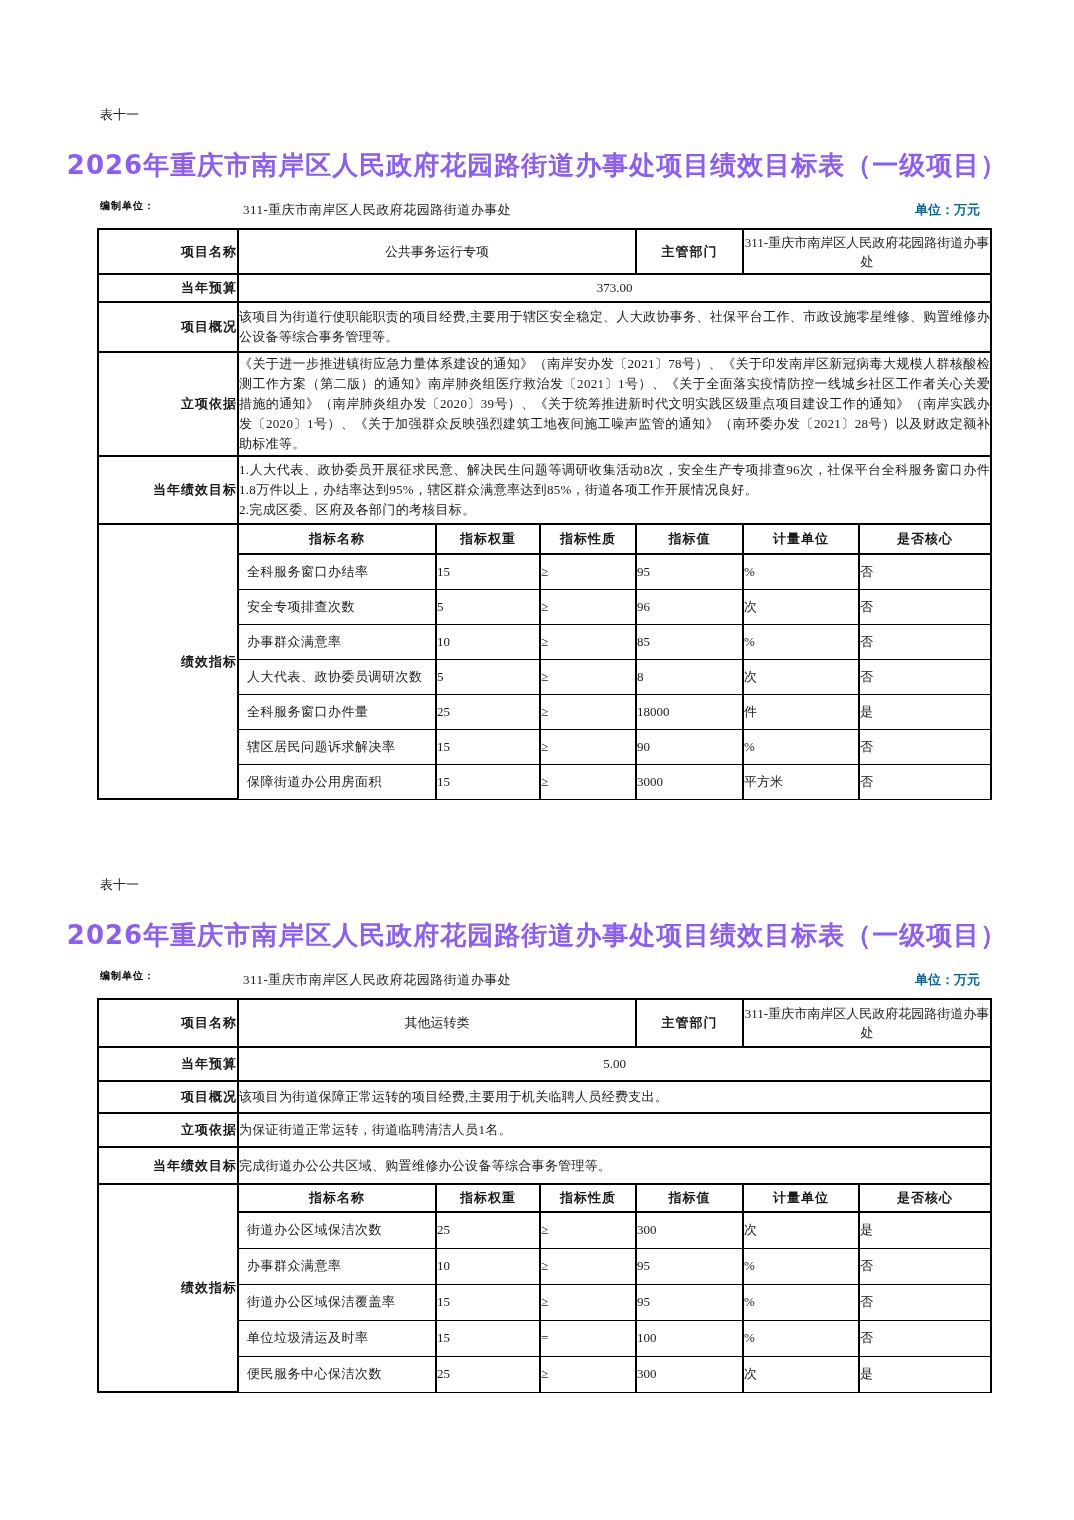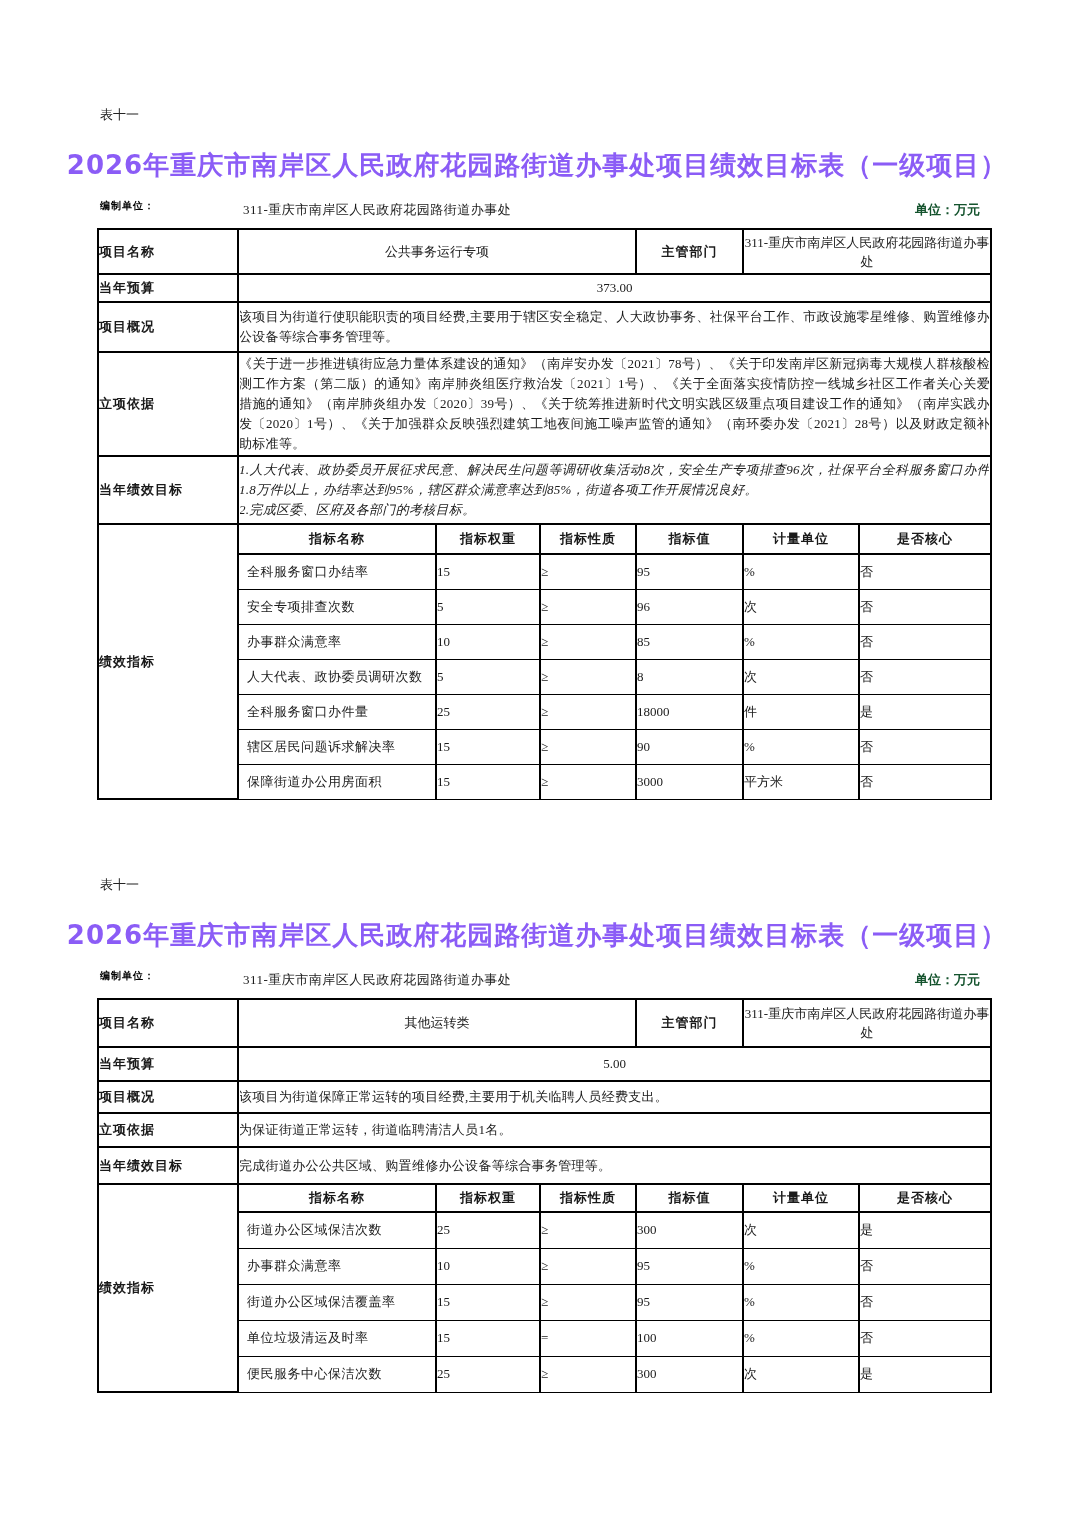--- a/index.html
+++ b/index.html
@@ -24,42 +24,42 @@
   .meta { position:absolute; left:100px; top:199px; width:890px; height:20px; }
   .meta-label {
     position:absolute; left:0; top:0;
     font-family:"DejaVu Sans","Liberation Sans",sans-serif;
     font-weight:bold; font-size:10px; letter-spacing:1px; color:#000;
   }
   .meta-value { position:absolute; left:143px; top:2px; font-size:13px; letter-spacing:0.5px; }
   .meta-unit {
     position:absolute; right:10px; top:2px;
     font-family:Liberation Serif, serif;
-    font-weight:bold; font-size:13px; color:#14532d;
+    font-weight:bold; font-size:13px; color:#0369a1;
   }
 
   table.grid {
     position:absolute; left:97px; top:228px; width:893px;
     border-collapse:collapse; table-layout:fixed;
   }
   table.grid td {
     border:2px solid #000; vertical-align:middle;
     font-size:13px; color:#1a1a1a; padding:0; overflow:hidden;
   }
   td.lbl {
     font-family:"DejaVu Sans","Liberation Sans",sans-serif;
     font-weight:bold; font-size:14px; letter-spacing:1px; color:#000;
-    text-align:left; padding-left:7px;
+    text-align:right; padding-left:7px;
   }
   td.ctr { text-align:center; }
   td.para {
     text-align:justify; padding:3px 10px 3px 9px;
-    line-height:20px; letter-spacing:0.3px;border-radius:7px;
-  }
-  td.preline { white-space:pre-line;font-style:italic; }
+    line-height:20px; letter-spacing:0.3px;
+  }
+  td.preline { white-space:pre-line; }
   td.dept { text-align:center; line-height:19px; padding:2px 4px; }
   td.hdr {
     font-family:"DejaVu Sans","Liberation Sans",sans-serif;
     font-weight:bold; font-size:14px; letter-spacing:1px; color:#000;
     text-align:center;
   }
   td.ind-lbl { vertical-align:middle; }
   tr.ind-row td { border-top-width:1px; border-bottom-width:1px; }
   tr.ind-row td.ind-name { text-align:left; padding-left:8px; letter-spacing:0.5px;margin-left:32px; }
   tr.ind-row td.ind-val { text-align:left; }

